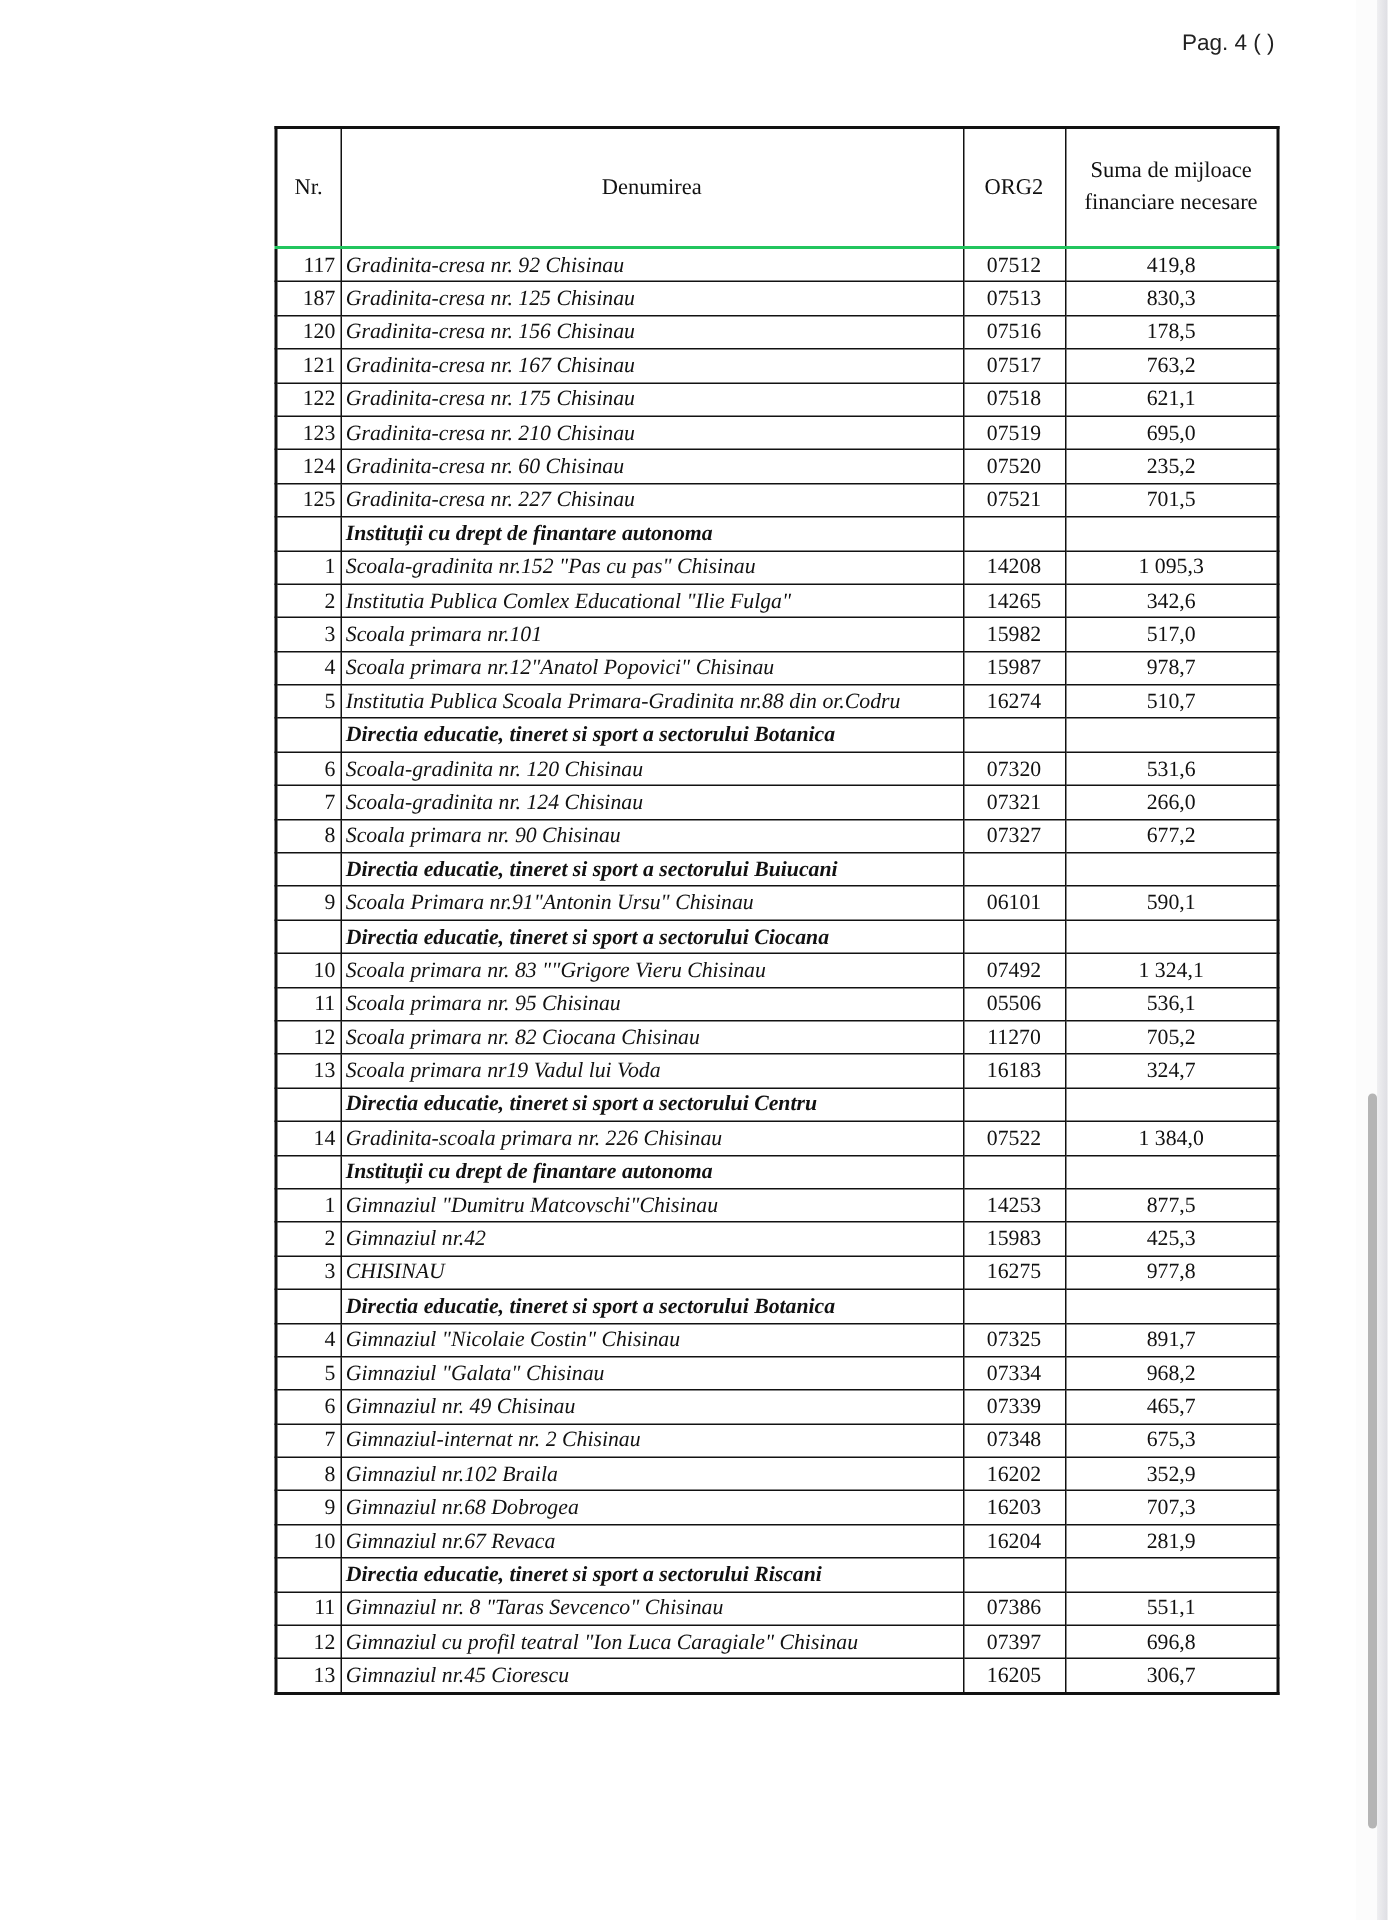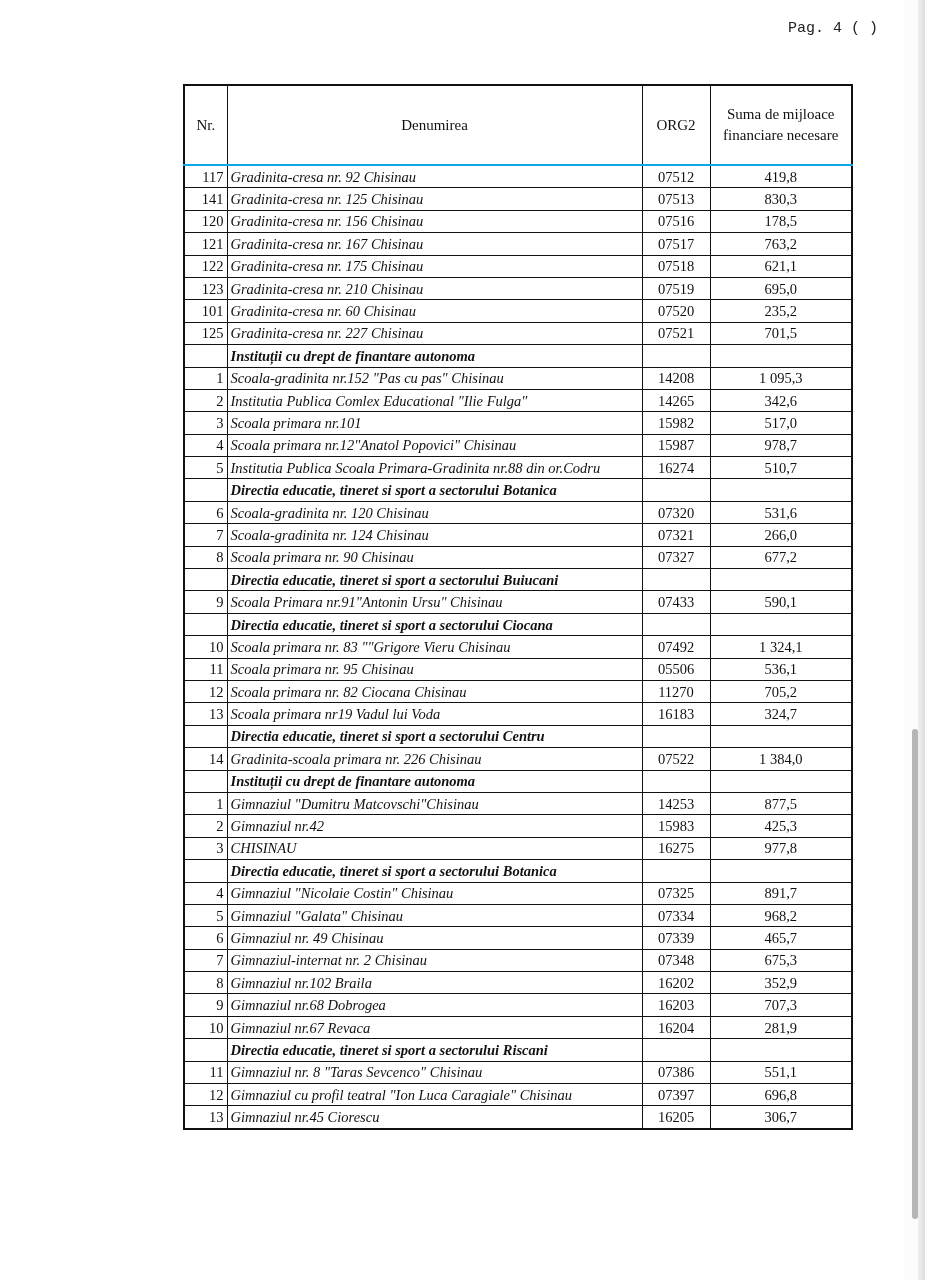--- a/index.html
+++ b/index.html
@@ -2,21 +2,21 @@
 <html><head>
 <meta charset="utf-8">
 <style>
   html, body { margin: 0; padding: 0; }
   body {
     width: 925px; height: 1280px; background: #ffffff; position: relative; overflow: hidden;
     font-family: "Liberation Serif", serif; color: #111;
   }
   .page-label {
     position: absolute; top: 20px; left: 788px;
-    font-family: Liberation Mono, monospace; font-size: 15px; color: #222;
+    font-family: Liberation Sans, sans-serif; font-size: 15px; color: #222;
   }
   .right-band {
     position: absolute; top: 0; right: 0; width: 7px; height: 1280px;
     background: linear-gradient(to right, #efeff1, #dedee3);
   }
   .scrollbar-track {
     position: absolute; top: 0; right: 7px; width: 14px; height: 1280px; background: #fcfcfc;
   }
   .scrollbar-thumb {
     position: absolute; left: 912px; top: 729px; width: 6px; height: 490px;
@@ -31,21 +31,21 @@
   table.budget col.c-den { width: 415px; }
   table.budget col.c-org { width: 68px; }
   table.budget col.c-sum { width: 142px; }
   table.budget th, table.budget td {
     border: 1px solid #111; padding: 0 3px; font-size: 14.5px; line-height: 20px;
     height: 21.4px; white-space: nowrap; overflow: hidden;
   }
   table.budget th {
     font-weight: normal; height: 78px; text-align: center; line-height: 21px; font-size: 15px;
   }
-  table.budget thead tr { border-bottom: 2px solid #0ea5e9; }
+  table.budget thead tr { border-bottom: 2px solid #22c55e; }
   td.nr { text-align: right; }
   td.den { font-style: italic; }
   td.org { text-align: center; }
   td.sum { text-align: center; padding-right: 2px; }
   tr.section td.den { font-weight: bold; }
 </style>
 </head>
 <body>
 
 <div class="page-label">Pag. 4 ( )</div>
@@ -66,21 +66,21 @@
     </tr>
   </thead>
   <tbody id="table-body">
       <tr>
         <td class="nr">117</td>
         <td class="den">Gradinita-cresa nr. 92 Chisinau</td>
         <td class="org">07512</td>
         <td class="sum">419,8</td>
       </tr>
       <tr>
-        <td class="nr">141</td>
+        <td class="nr">187</td>
         <td class="den">Gradinita-cresa nr. 125 Chisinau</td>
         <td class="org">07513</td>
         <td class="sum">830,3</td>
       </tr>
       <tr>
         <td class="nr">120</td>
         <td class="den">Gradinita-cresa nr. 156 Chisinau</td>
         <td class="org">07516</td>
         <td class="sum">178,5</td>
       </tr>
@@ -96,21 +96,21 @@
         <td class="org">07518</td>
         <td class="sum">621,1</td>
       </tr>
       <tr>
         <td class="nr">123</td>
         <td class="den">Gradinita-cresa nr. 210 Chisinau</td>
         <td class="org">07519</td>
         <td class="sum">695,0</td>
       </tr>
       <tr>
-        <td class="nr">101</td>
+        <td class="nr">124</td>
         <td class="den">Gradinita-cresa nr. 60 Chisinau</td>
         <td class="org">07520</td>
         <td class="sum">235,2</td>
       </tr>
       <tr>
         <td class="nr">125</td>
         <td class="den">Gradinita-cresa nr. 227 Chisinau</td>
         <td class="org">07521</td>
         <td class="sum">701,5</td>
       </tr>
@@ -176,21 +176,21 @@
       </tr>
       <tr class="section">
         <td class="nr"></td>
         <td class="den">Directia educatie, tineret si sport a sectorului Buiucani</td>
         <td class="org"></td>
         <td class="sum"></td>
       </tr>
       <tr>
         <td class="nr">9</td>
         <td class="den">Scoala Primara nr.91"Antonin Ursu" Chisinau</td>
-        <td class="org">07433</td>
+        <td class="org">06101</td>
         <td class="sum">590,1</td>
       </tr>
       <tr class="section">
         <td class="nr"></td>
         <td class="den">Directia educatie, tineret si sport a sectorului Ciocana</td>
         <td class="org"></td>
         <td class="sum"></td>
       </tr>
       <tr>
         <td class="nr">10</td>

